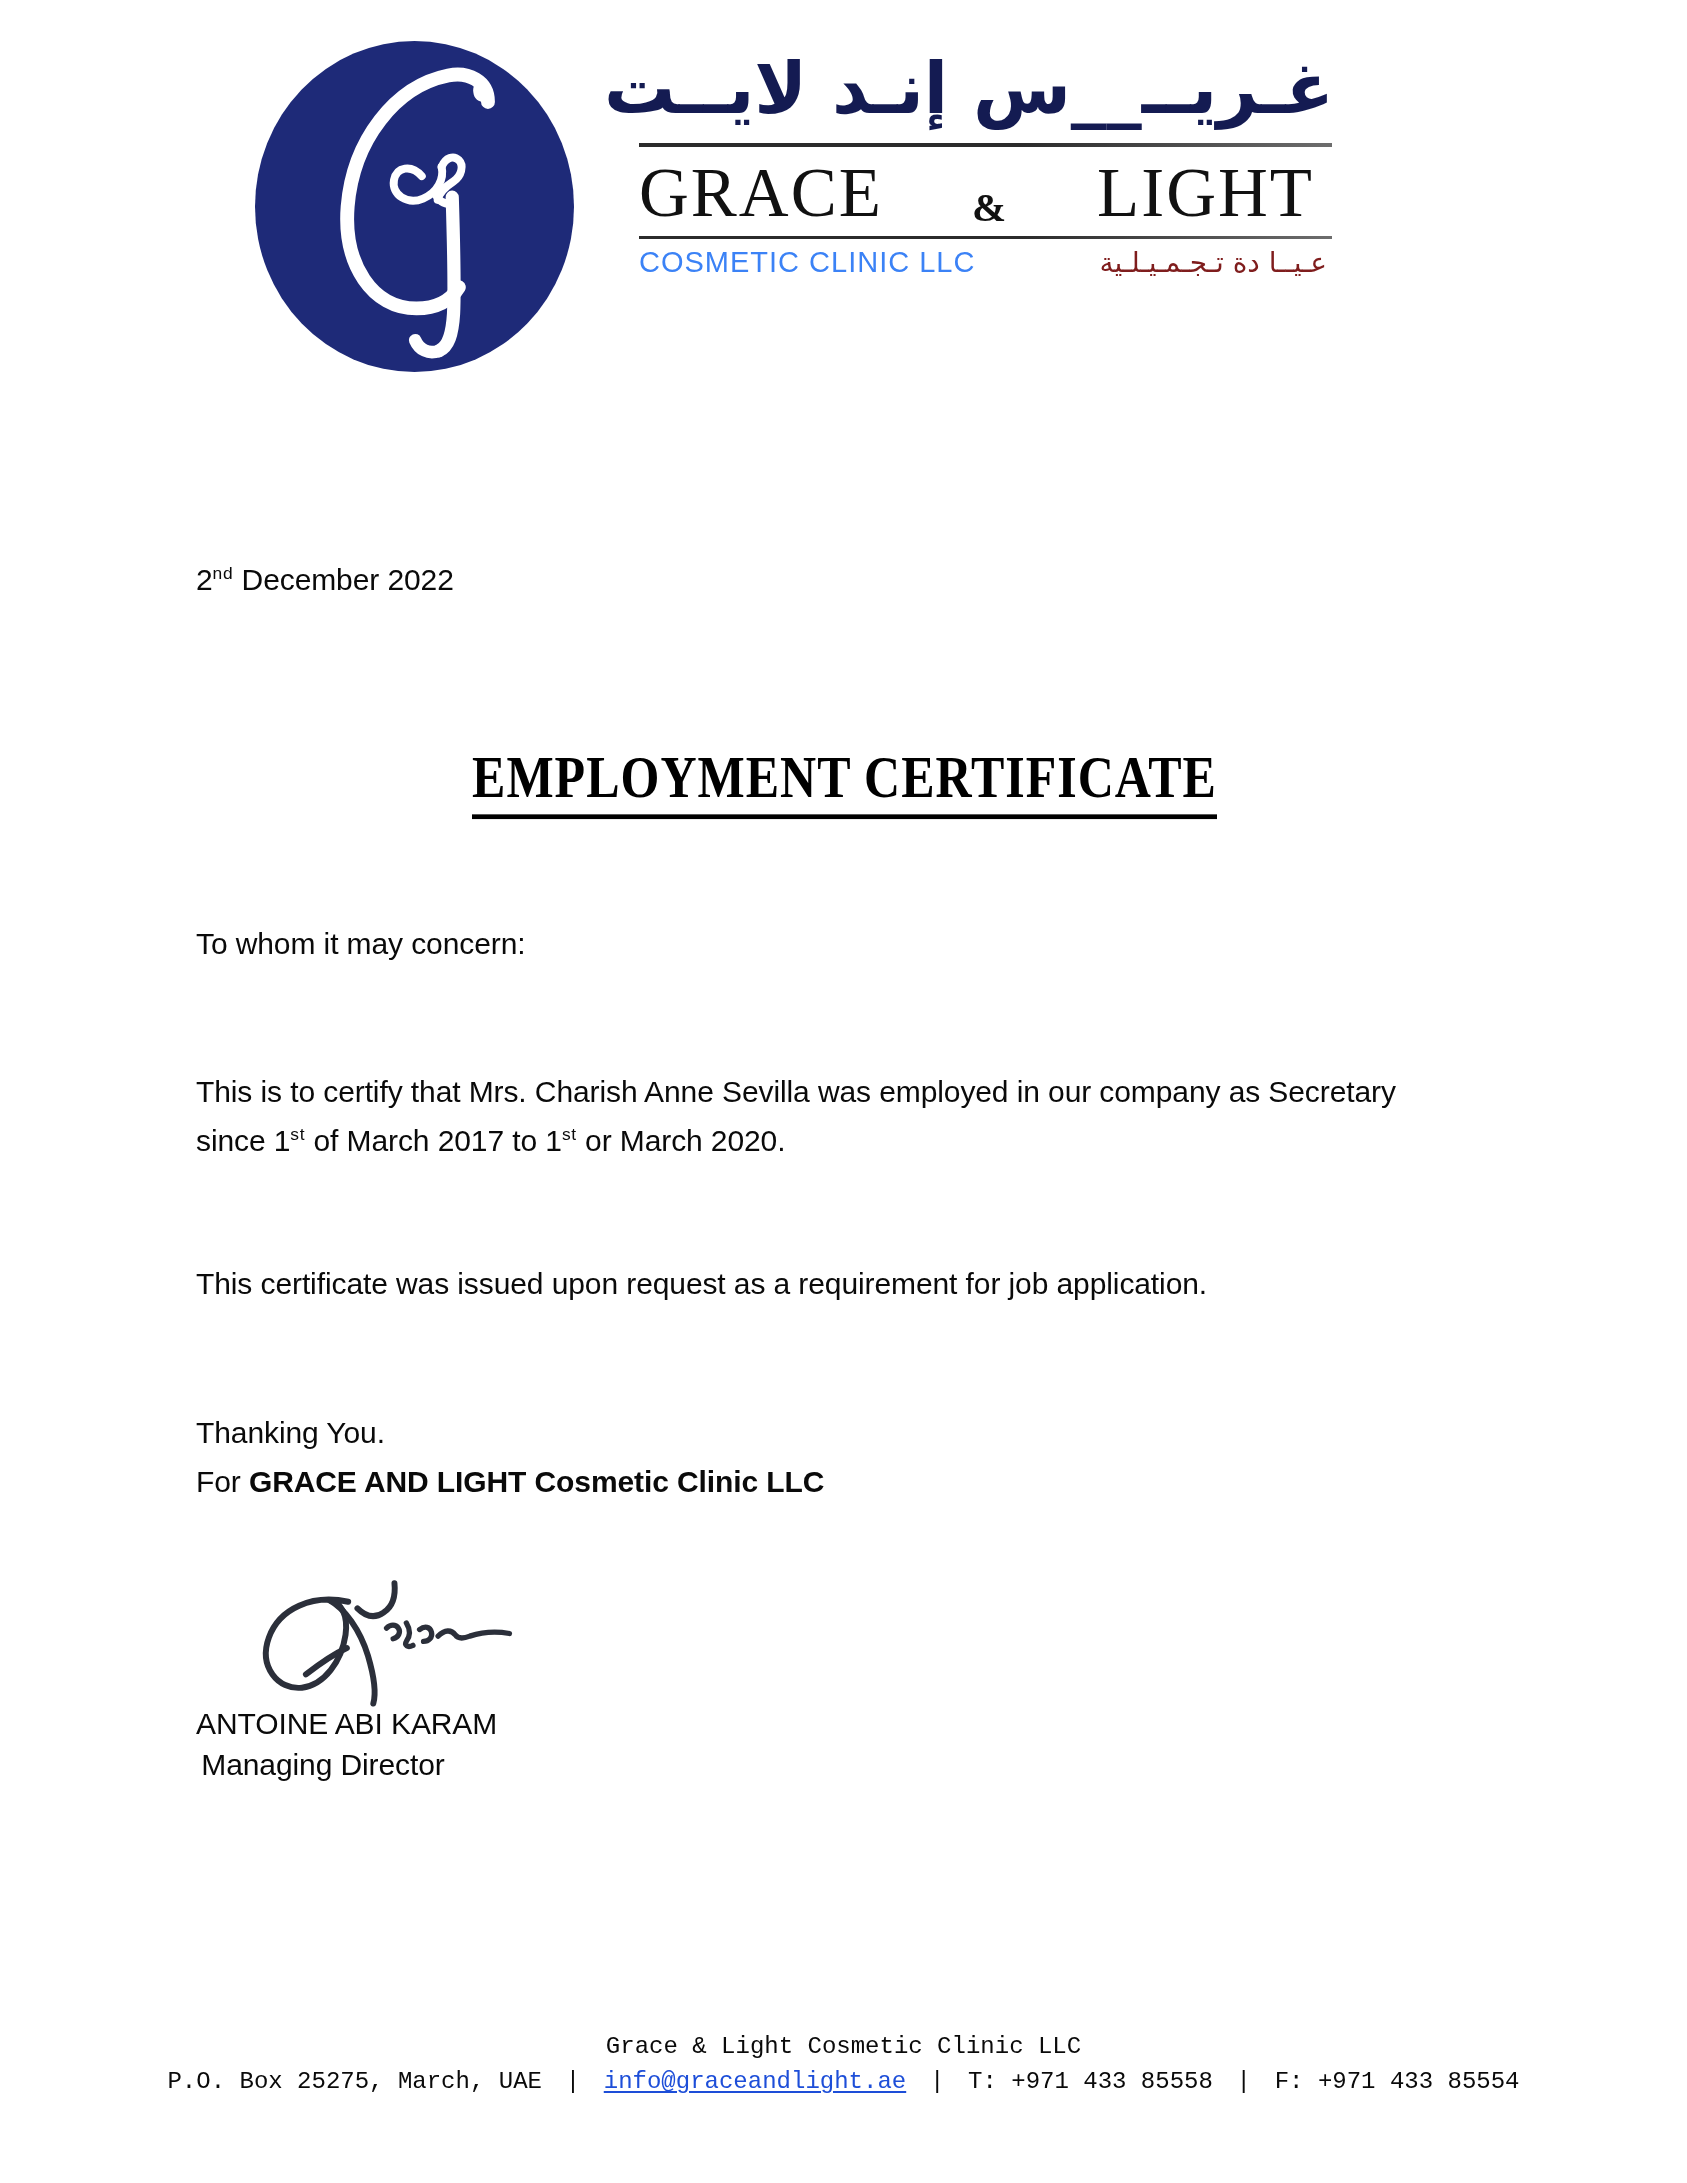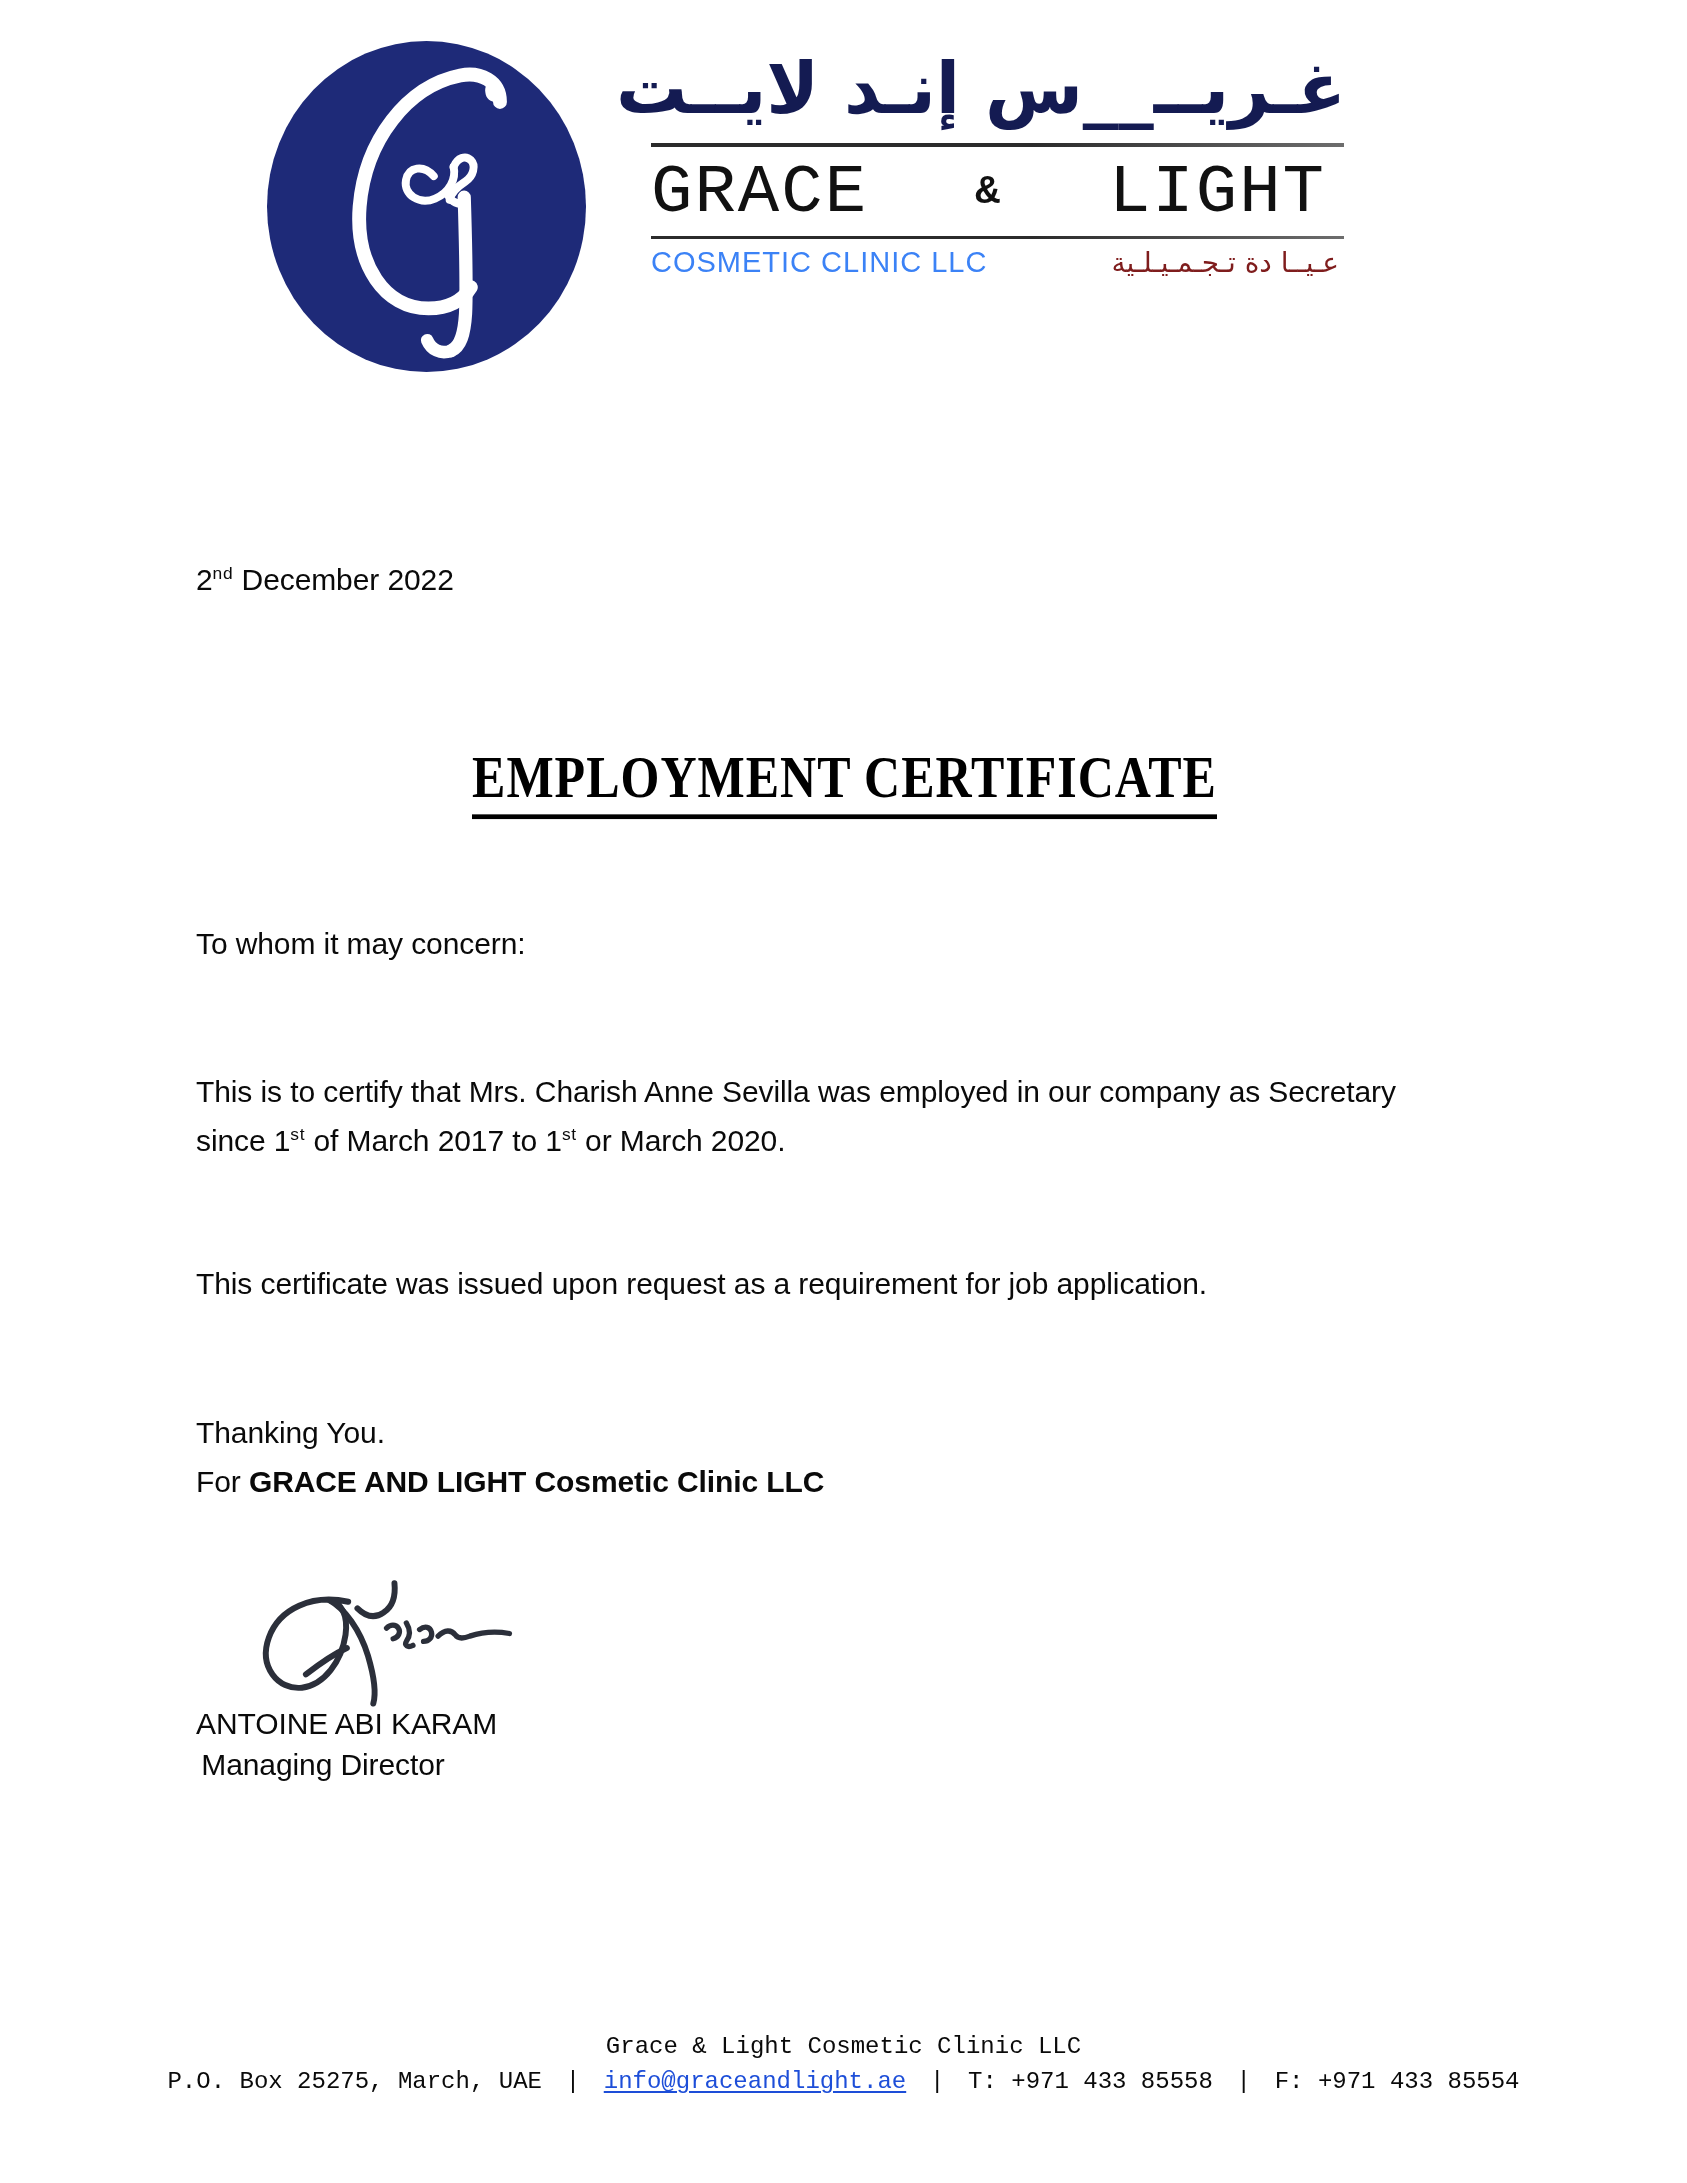--- a/index.html
+++ b/index.html
@@ -13,21 +13,21 @@
     position: relative;
     font-family: "Liberation Sans", sans-serif;
     color: #000000;
     overflow: hidden;
   }
 
   
   .letterhead {
     position: absolute;
     top: 34px;
-    left: 16px;
+    left: 4px;
     width: 1360px;
     height: 344px;
   }
   .logo-mark {
     position: absolute;
     left: 251px;
     top: 6.6px;
     width: 319px;
     height: 331px;
   }
@@ -72,29 +72,29 @@
     margin-top: 2.6px;
     margin-bottom: 9.3px;
     width: 693px;
   }
   .lt-rule.thin {
     height: 3.3px;
     margin-top: 6.6px;
     margin-bottom: 6.6px;
   }
   .lt-latin-main {
-    font-family: Liberation Mono, monospace;
+    font-family: Liberation Serif, serif;
     font-size: 69px;
     font-weight: 400;
     letter-spacing: 2px;
     color: #111111;
     white-space: nowrap;
     line-height: 1.05;
     display: flex;
-    align-items: center;
+    align-items: flex-end;
     justify-content: space-between;
     width: 675px;
   }
   .lt-latin-main .amp {
     font-size: 41px;
     font-weight: 700;
   }
   .lt-sub-row {
     display: flex;
     justify-content: space-between;

